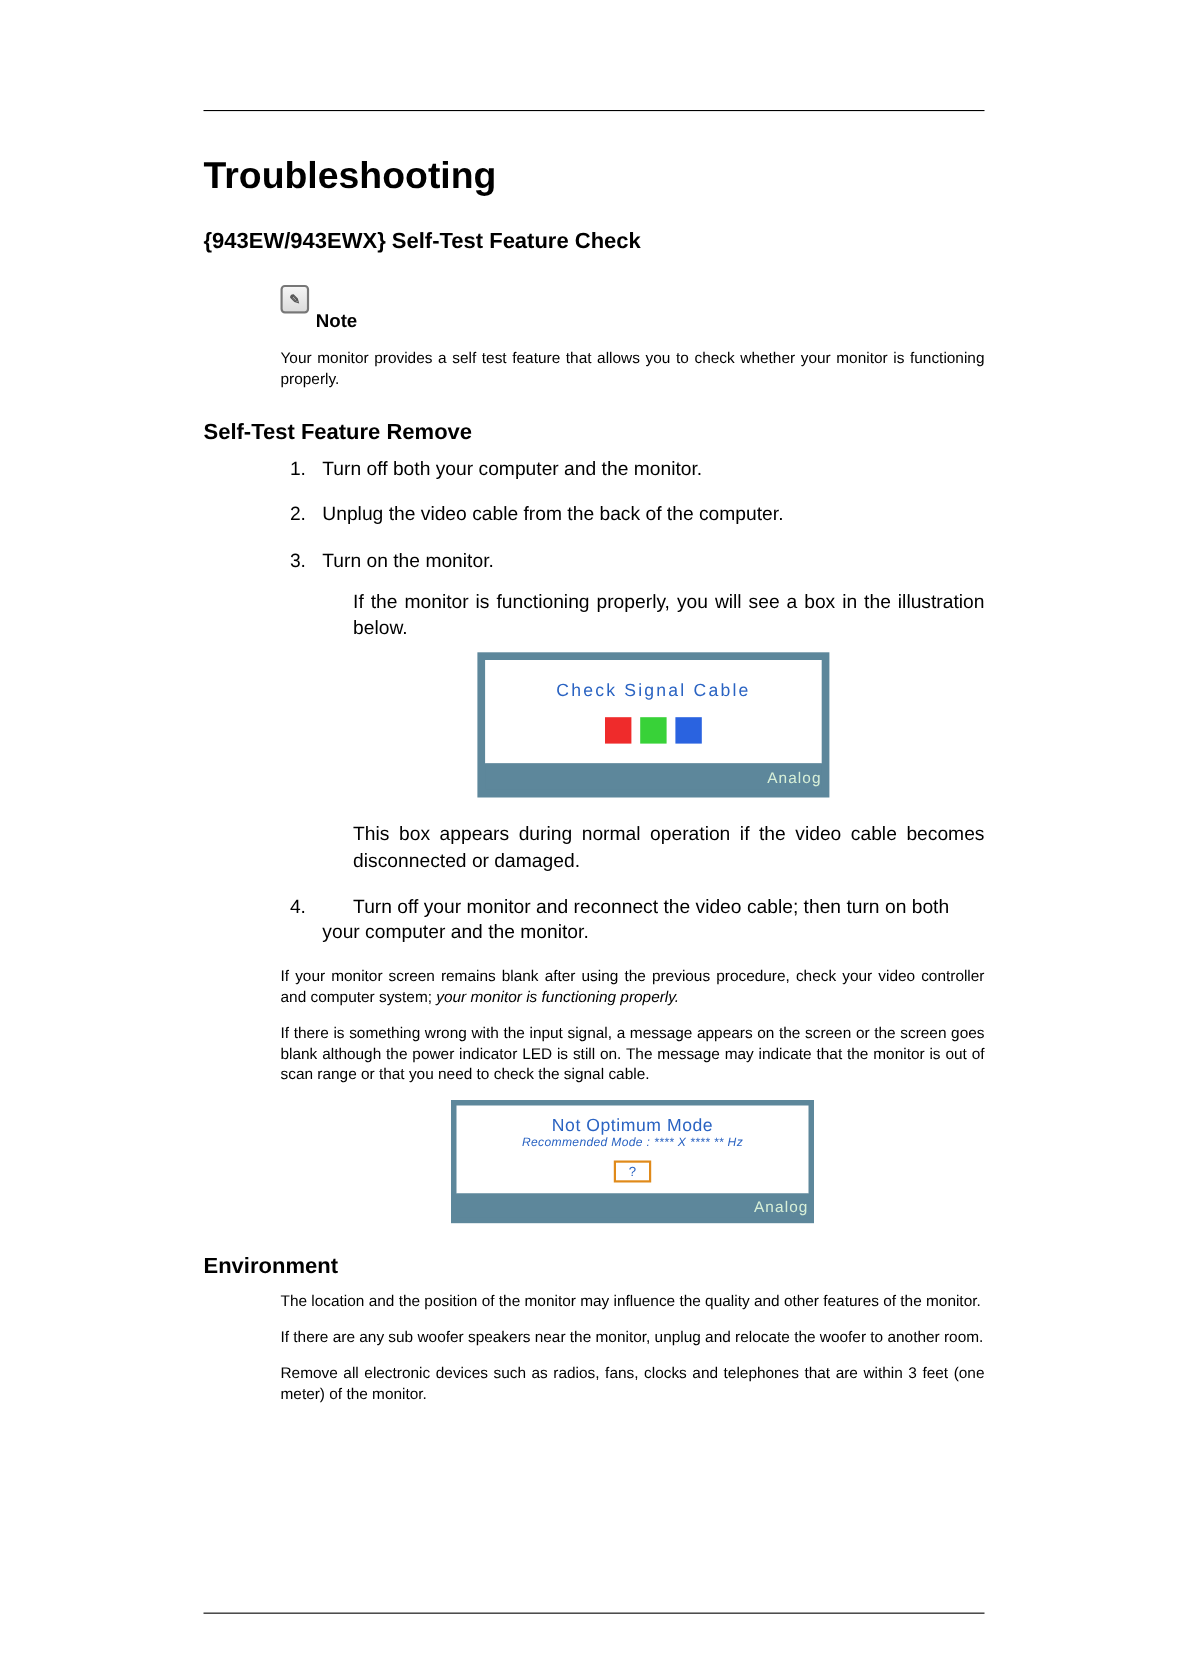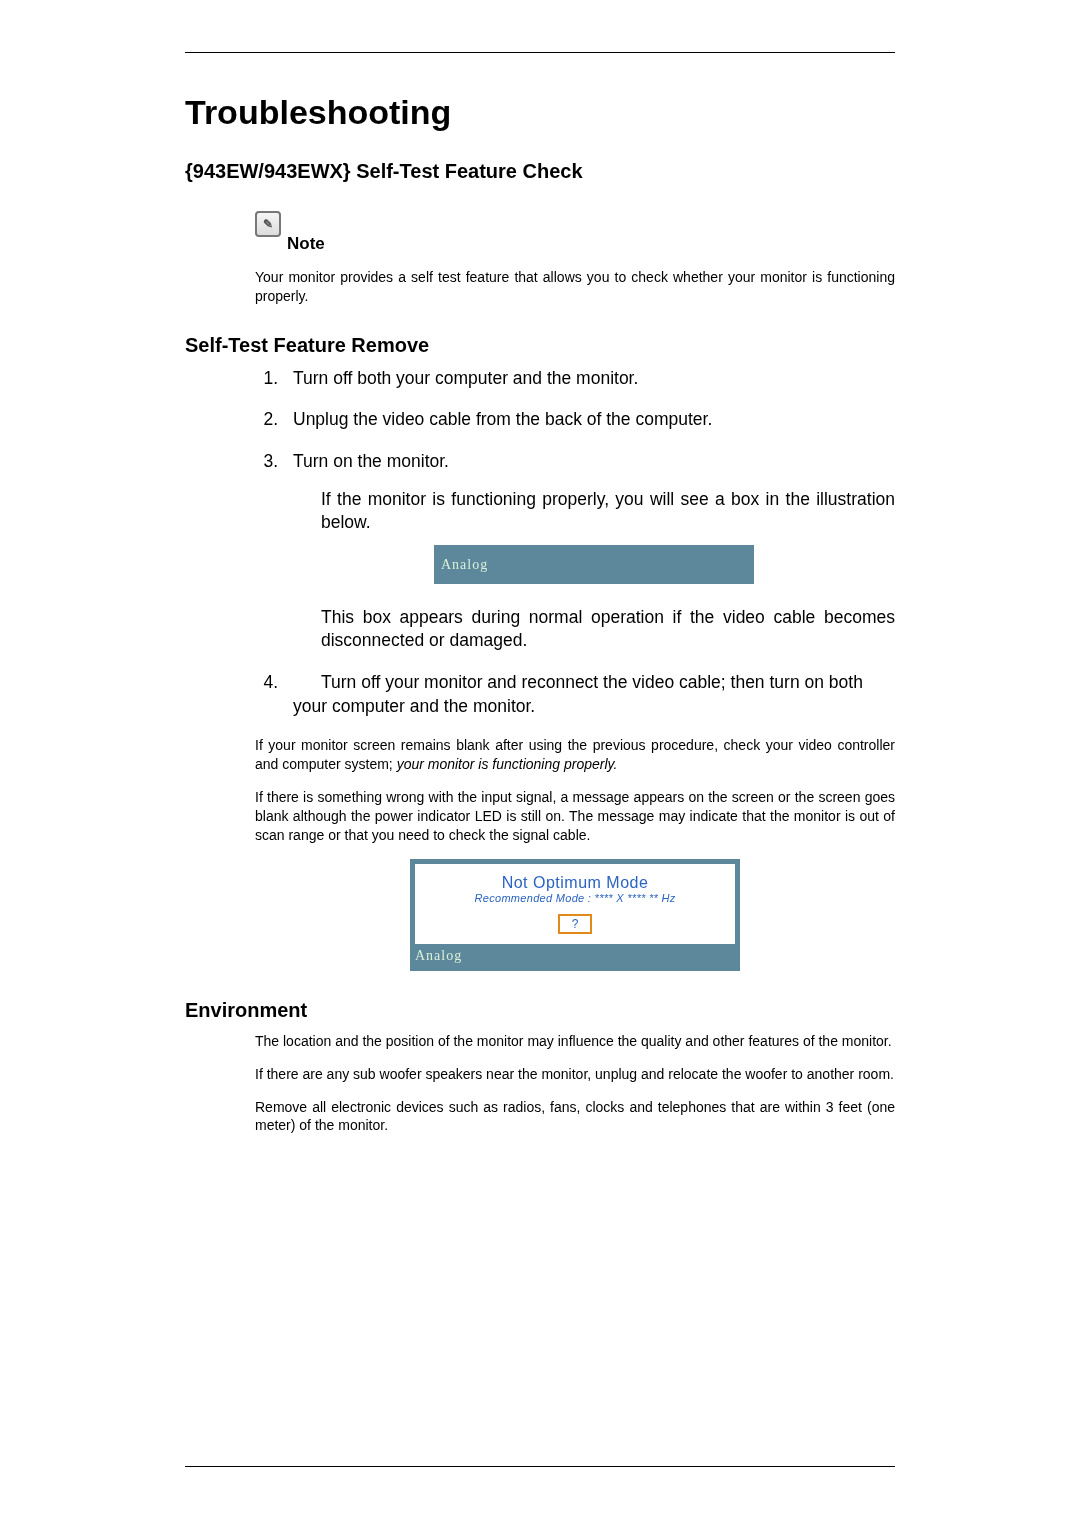--- a/index.html
+++ b/index.html
@@ -6,21 +6,21 @@
     margin: 0;
     padding: 0;
     background: #ffffff;
     font-family: Arial, Helvetica, sans-serif;
     color: #000;
   }
   .page {
     width: 920px;
     min-height: 1527px;
     box-sizing: border-box;
-    padding: 52px 105px 100px 105px;
+    padding: 100px 105px 100px 105px;
     margin: 0 auto;
     position: relative;
   }
   .top-rule {
     border-top: 1.5px solid #000;
     margin-bottom: 40px;
   }
   .bottom-rule {
     border-top: 1.5px solid #000;
     position: absolute;
@@ -115,25 +115,24 @@
     gap: 8px;
     margin-bottom: 4px;
   }
   .sq { width: 24px; height: 24px; }
   .sq.r { background: #ef2b2b; }
   .sq.g { background: #38d238; }
   .sq.b { background: #2a63e0; }
   .osd-footer {
     background: #5d879b;
     color: #d8f0d8;
-    text-align: left;
+    text-align: right;
     font-size: 14px;
     padding: 4px 0 2px 0;
     letter-spacing: 1px;
-    font-family: Liberation Serif, serif;
   }
 
   
   .osd2 {
     width: 330px;
     background: #5d879b;
     padding: 5px;
     box-sizing: border-box;
   }
   .osd2-inner {
@@ -184,20 +183,28 @@
   <div class="indent-block">
     <ol class="steps">
       <li><span>Turn off both your computer and the monitor.</span></li>
       <li><span>Unplug the video cable from the back of the computer.</span></li>
       <li>
         <span>Turn on the monitor.</span>
         <div class="li-sub">If the monitor is functioning properly, you will see a box in the illustration below.</div>
 
         <div class="osd-wrap">
           <div class="osd1">
+            <div class="osd1-inner">
+              <div class="osd1-title">Check Signal Cable</div>
+              <div class="rgb-row">
+                <div class="sq r"></div>
+                <div class="sq g"></div>
+                <div class="sq b"></div>
+              </div>
+            </div>
             <div class="osd-footer">Analog</div>
           </div>
         </div>
 
         <div class="li-sub">This box appears during normal operation if the video cable becomes disconnected or damaged.</div>
       </li>
       <li><span class="li-sub" style="margin-top:0; display:inline;">Turn off your monitor and reconnect the video cable; then turn on both your computer and the monitor.</span></li>
     </ol>
 
     <p class="body">

